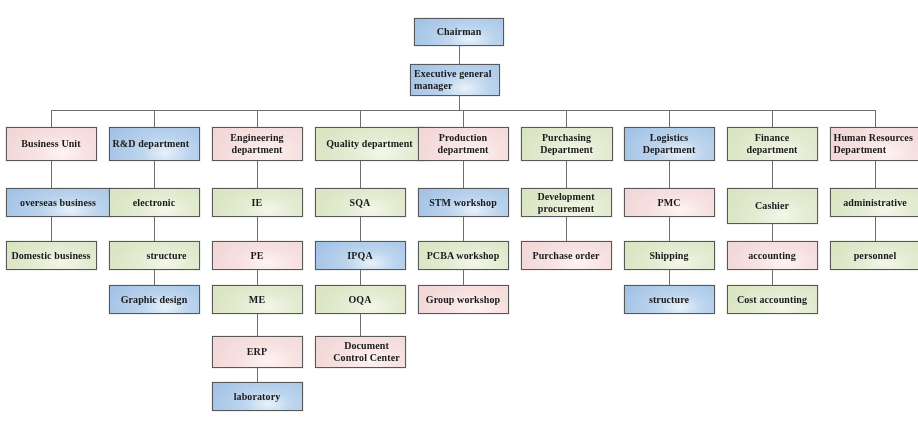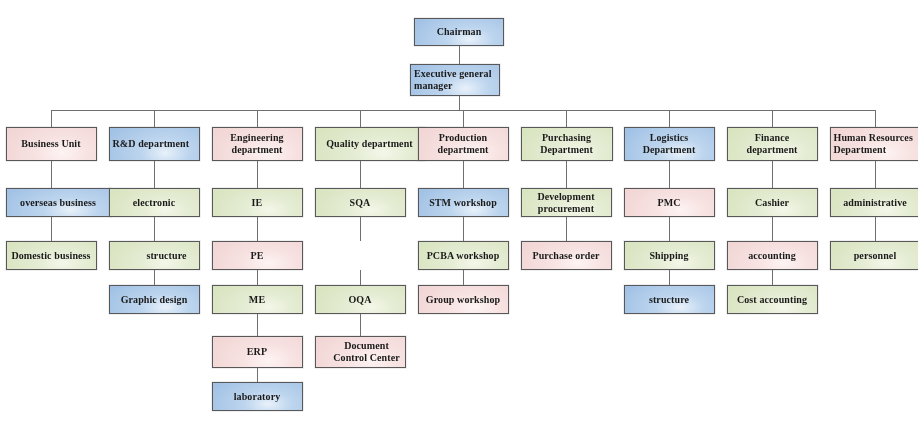--- a/index.html
+++ b/index.html
@@ -94,20 +94,21 @@
     <div class="node green" style="left: 211.5px; top: 285px; width: 91px; height: 29px;">ME</div>
     <div class="edge v" style="left: 256.5px; top: 314px; width: 1.3px; height: 22px;"></div>
     <div class="node pink" style="left: 211.5px; top: 336px; width: 91px; height: 32px;">ERP</div>
     <div class="edge v" style="left: 256.5px; top: 368px; width: 1.3px; height: 14px;"></div>
     <div class="node blue" style="left: 211.5px; top: 382px; width: 91px; height: 29px;">laboratory</div>
     <div class="edge v" style="left: 359.5px; top: 110px; width: 1.3px; height: 17px;"></div>
     <div class="node green" style="left: 314.5px; top: 127px; width: 110px; height: 34px;">Quality department</div>
     <div class="edge v" style="left: 359.5px; top: 161px; width: 1.3px; height: 27px;"></div>
     <div class="node green" style="left: 314.5px; top: 188px; width: 91px; height: 29px; text-align: right;">SQA</div>
     <div class="edge v" style="left: 359.5px; top: 217px; width: 1.3px; height: 24px;"></div>
+    <div class="node blue" style="left: 314.5px; top: 241px; width: 91px; height: 29px;">IPQA</div>
     <div class="edge v" style="left: 359.5px; top: 270px; width: 1.3px; height: 15px;"></div>
     <div class="node green" style="left: 314.5px; top: 285px; width: 91px; height: 29px;">OQA</div>
     <div class="edge v" style="left: 359.5px; top: 314px; width: 1.3px; height: 22px;"></div>
     <div class="node pink" style="left: 314.5px; top: 336px; width: 91px; height: 32px; padding-left: 16px;">Document Control Center</div>
     <div class="edge v" style="left: 462.5px; top: 110px; width: 1.3px; height: 17px;"></div>
     <div class="node pink" style="left: 417.5px; top: 127px; width: 91px; height: 34px;">Production department</div>
     <div class="edge v" style="left: 462.5px; top: 161px; width: 1.3px; height: 27px;"></div>
     <div class="node blue" style="left: 417.5px; top: 188px; width: 91px; height: 29px;">STM workshop</div>
     <div class="edge v" style="left: 462.5px; top: 217px; width: 1.3px; height: 24px;"></div>
     <div class="node green" style="left: 417.5px; top: 241px; width: 91px; height: 29px;">PCBA workshop</div>
@@ -123,21 +124,21 @@
     <div class="node blue" style="left: 623.5px; top: 127px; width: 91px; height: 34px;">Logistics Department</div>
     <div class="edge v" style="left: 668.5px; top: 161px; width: 1.3px; height: 27px;"></div>
     <div class="node pink" style="left: 623.5px; top: 188px; width: 91px; height: 29px;">PMC</div>
     <div class="edge v" style="left: 668.5px; top: 217px; width: 1.3px; height: 24px;"></div>
     <div class="node green" style="left: 623.5px; top: 241px; width: 91px; height: 29px;">Shipping</div>
     <div class="edge v" style="left: 668.5px; top: 270px; width: 1.3px; height: 15px;"></div>
     <div class="node blue" style="left: 623.5px; top: 285px; width: 91px; height: 29px;">structure</div>
     <div class="edge v" style="left: 771.5px; top: 110px; width: 1.3px; height: 17px;"></div>
     <div class="node green" style="left: 726.5px; top: 127px; width: 91px; height: 34px;">Finance department</div>
     <div class="edge v" style="left: 771.5px; top: 161px; width: 1.3px; height: 27px;"></div>
-    <div class="node green" style="left: 726.5px; top: 188px; width: 91px; height: 29px;">Cashier</div>
+    <div class="node green" style="left: 726.5px; top: 188px; width: 91px; height: 36px;">Cashier</div>
     <div class="edge v" style="left: 771.5px; top: 217px; width: 1.3px; height: 24px;"></div>
     <div class="node pink" style="left: 726.5px; top: 241px; width: 91px; height: 29px;">accounting</div>
     <div class="edge v" style="left: 771.5px; top: 270px; width: 1.3px; height: 15px;"></div>
     <div class="node green" style="left: 726.5px; top: 285px; width: 91px; height: 29px;">Cost  accounting</div>
     <div class="edge v" style="left: 874.5px; top: 110px; width: 1.3px; height: 17px;"></div>
     <div class="node pink title-left" style="left: 829.5px; top: 127px; width: 91px; height: 34px;">Human Resources Department</div>
     <div class="edge v" style="left: 874.5px; top: 161px; width: 1.3px; height: 27px;"></div>
     <div class="node green" style="left: 829.5px; top: 188px; width: 91px; height: 29px;">administrative</div>
     <div class="edge v" style="left: 874.5px; top: 217px; width: 1.3px; height: 24px;"></div>
     <div class="node green" style="left: 829.5px; top: 241px; width: 91px; height: 29px;">personnel</div>

